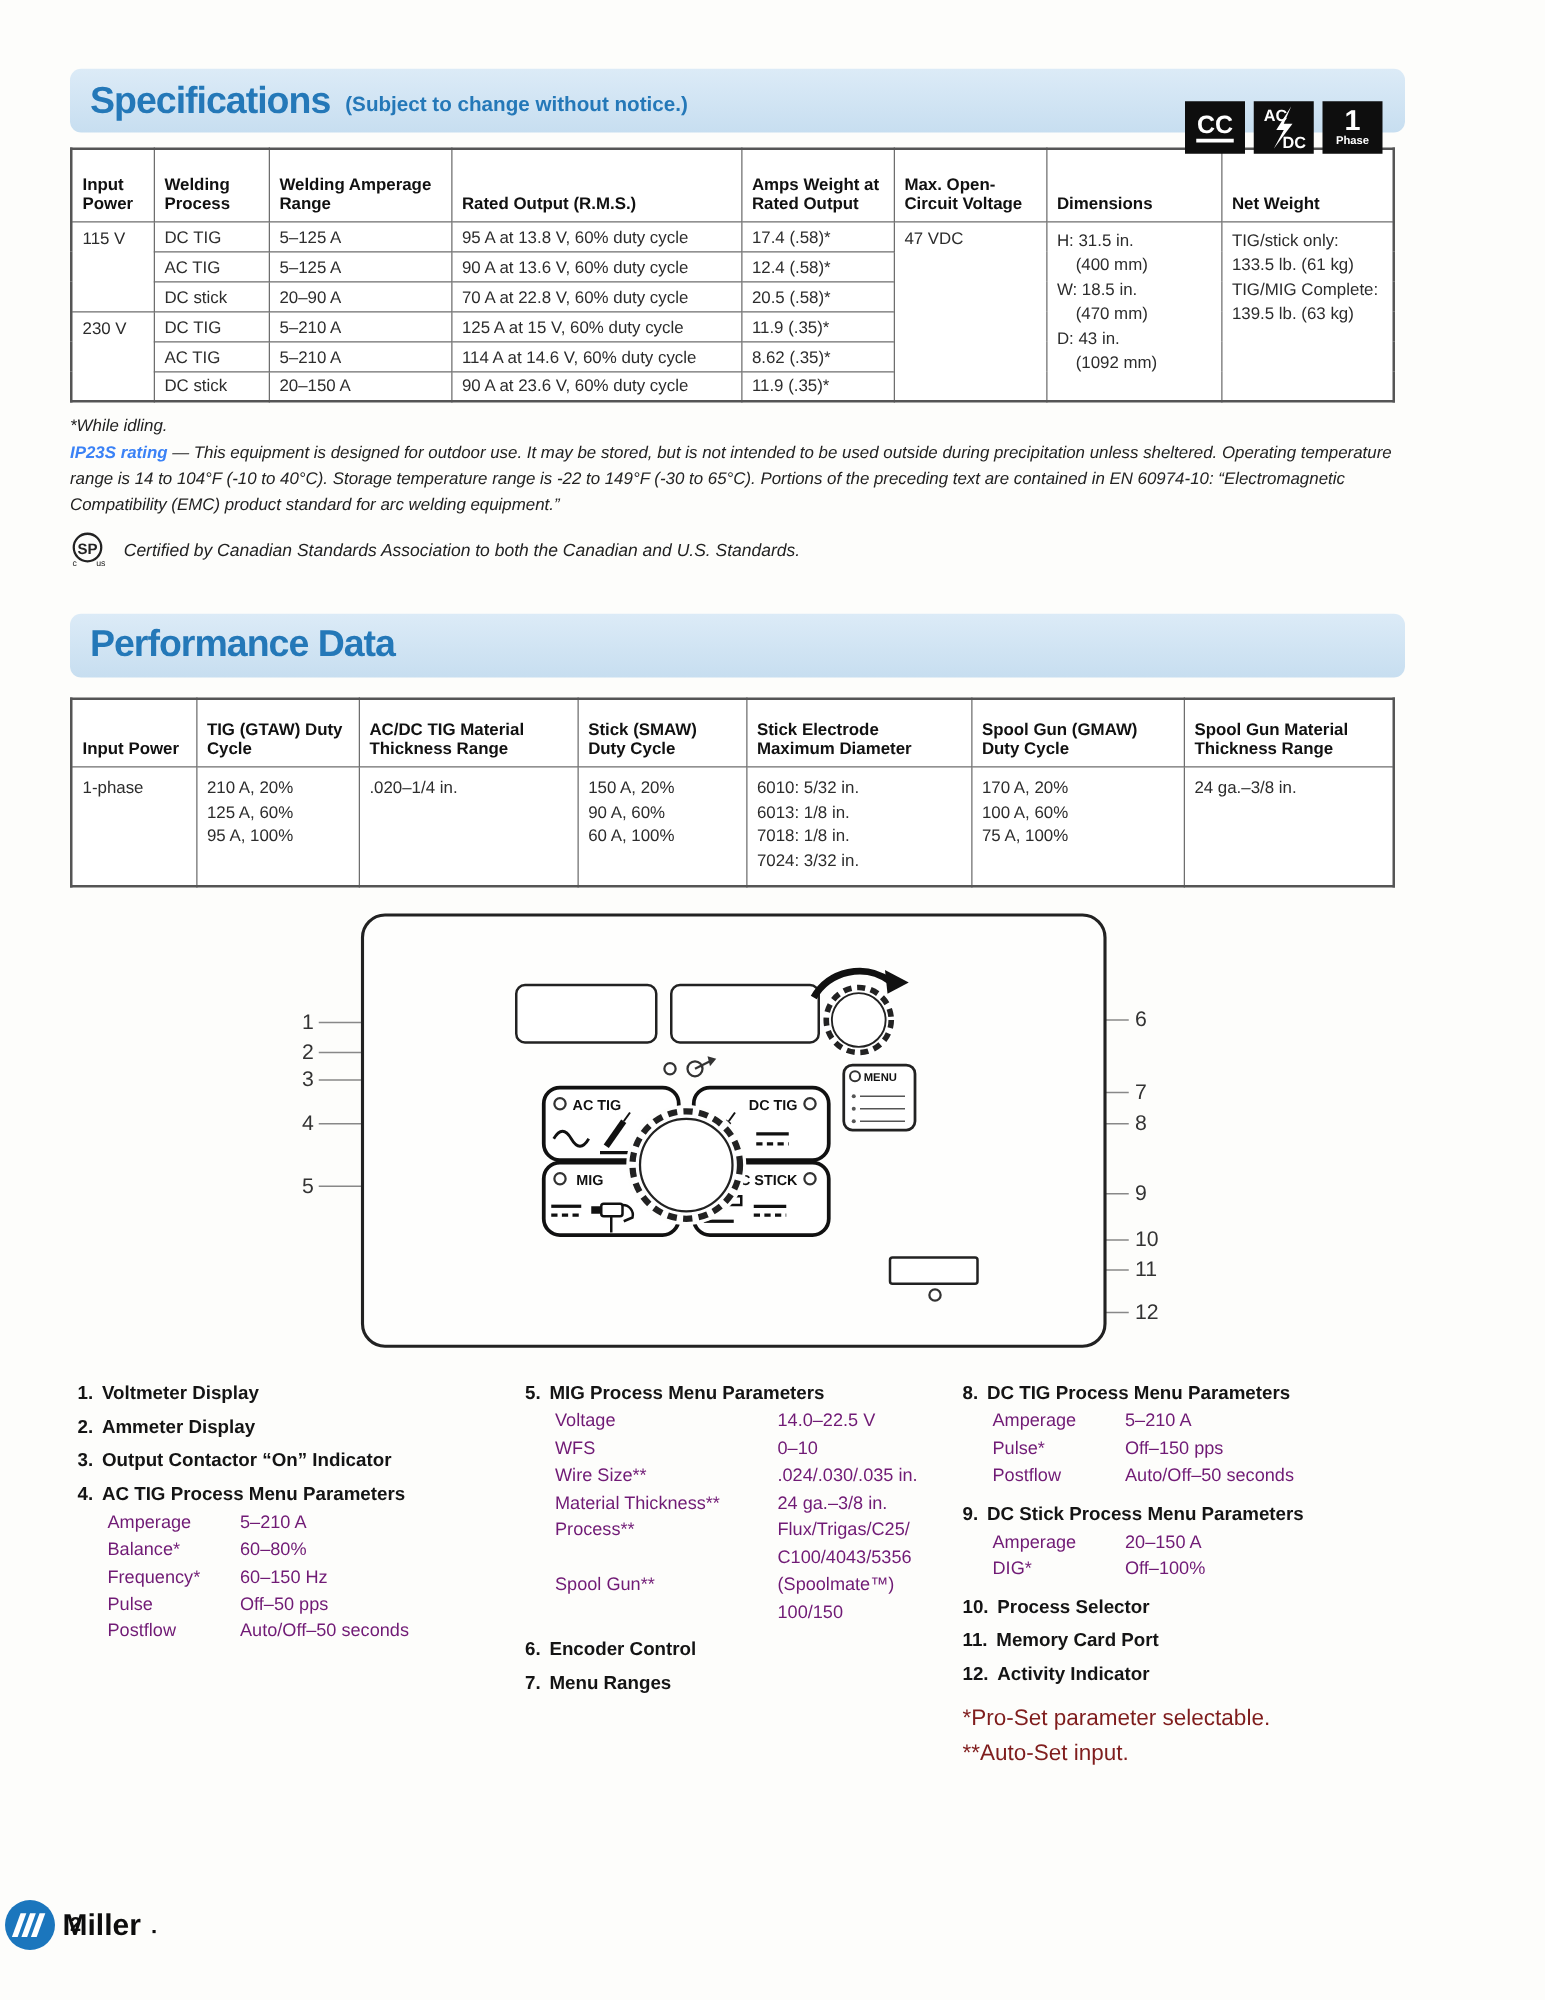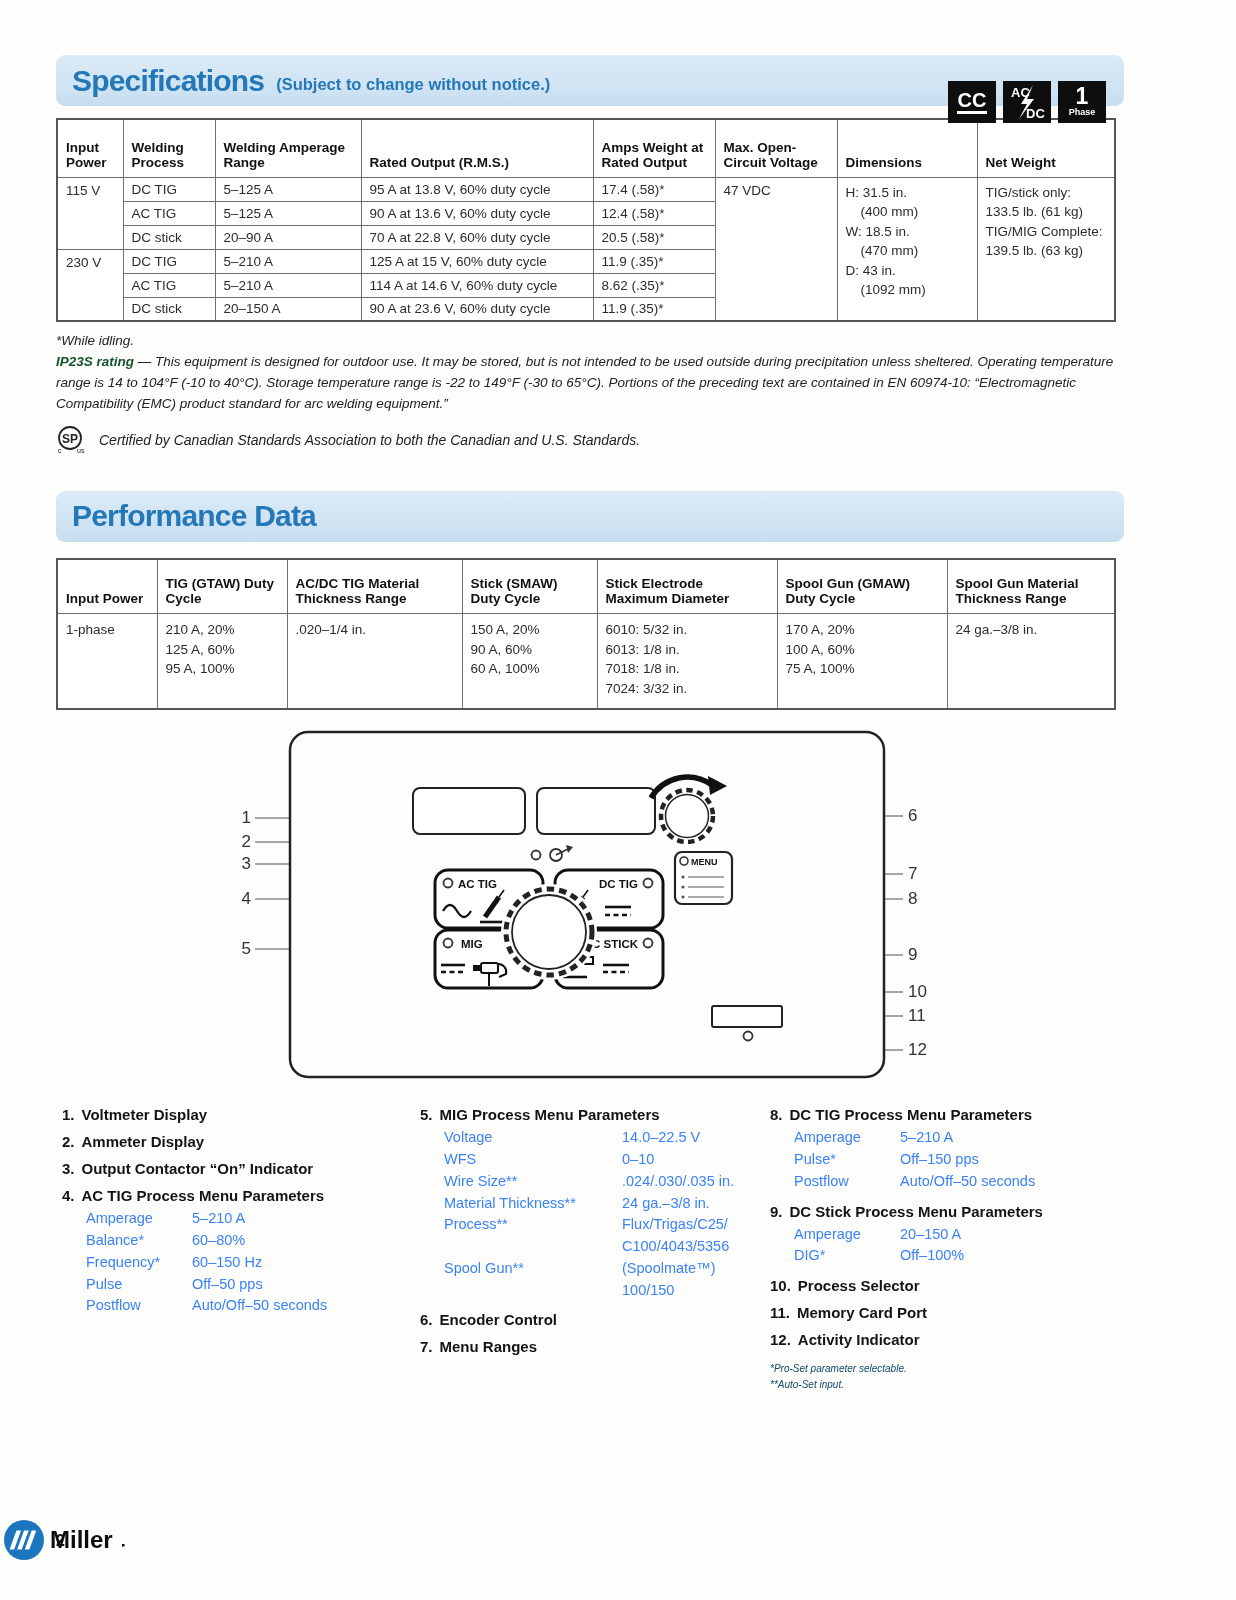--- a/index.html
+++ b/index.html
@@ -43,44 +43,44 @@
   .spec-table td { height:24px; }
   .valign-top { vertical-align:top; padding-top:5px; }
   .cell-lines div { line-height:1.45; }
   .indent { margin-left:15px; }
   .perf-table { width:1058px; margin-top:16px; border:2px solid #555; }
   .perf-table th { height:55px; }
   .perf-table td { vertical-align:top; padding:6px 8px 10px; line-height:1.5;margin-left:40px; }
 
   
   .footnotes { width:1075px; margin-top:9px; font-style:italic; font-size:13.5px; line-height:1.55; color:#222; }
-  .ip23s { color:#14532d; font-weight:700; }
+  .ip23s { color:#3b82f6; font-weight:700; }
   .csa-row { display:flex; align-items:center; gap:13px; margin-top:10px; }
   .csa-text { font-style:italic; font-size:14px; color:#222; }
 
   
   .diagram { position:relative; height:368px; margin-top:14px; }
   .diagram svg { position:absolute; left:179px; top:0; }
   svg text { font-family:"Liberation Sans", sans-serif; }
   .callout-num { font-size:17px; fill:#333; }
   .btn-label { font-size:11.5px; font-weight:700; fill:#111; }
 
   
   .cp-lists { display:flex; margin-top:14px; padding-left:6px; }
   .cp-col1 { width:358px; }
   .cp-col2 { width:350px; }
   .cp-col3 { flex:1; }
   .cp-item { margin-bottom:10px; }
   .cp-head { display:flex; gap:7px; font-weight:700; font-size:15px; color:#141414; }
-  .cp-params { margin:4px 0 2px 24px; font-size:14.5px; color:#3b82f6; }
+  .cp-params { margin:4px 0 2px 24px; font-size:14.5px; color:#701a75; }
   .prow { display:flex; line-height:1.5; }
   .pname { width:106px; flex:none; }
   .cp-col2 .pname { width:178px; }
   .pval { }
-  .cp-notes { font-style:italic; font-size:10px; line-height:1.55; margin-top:13px; color:#0c4a6e; }
+  .cp-notes { font-size:18px; line-height:1.55; margin-top:13px; color:#7f1d1d; }
 
   
   .footer { position:absolute; left:0; top:1512px; width:1236px; height:60px; }
   .pagenum { position:absolute; left:56px; top:20px; font-size:16px; font-weight:700; color:#111; }
   .logo-wrap { position:absolute; left:0; right:0; top:4px; display:flex; justify-content:flex-start; }
 </style>
 </head>
 <body>
 
 <div class="page">

